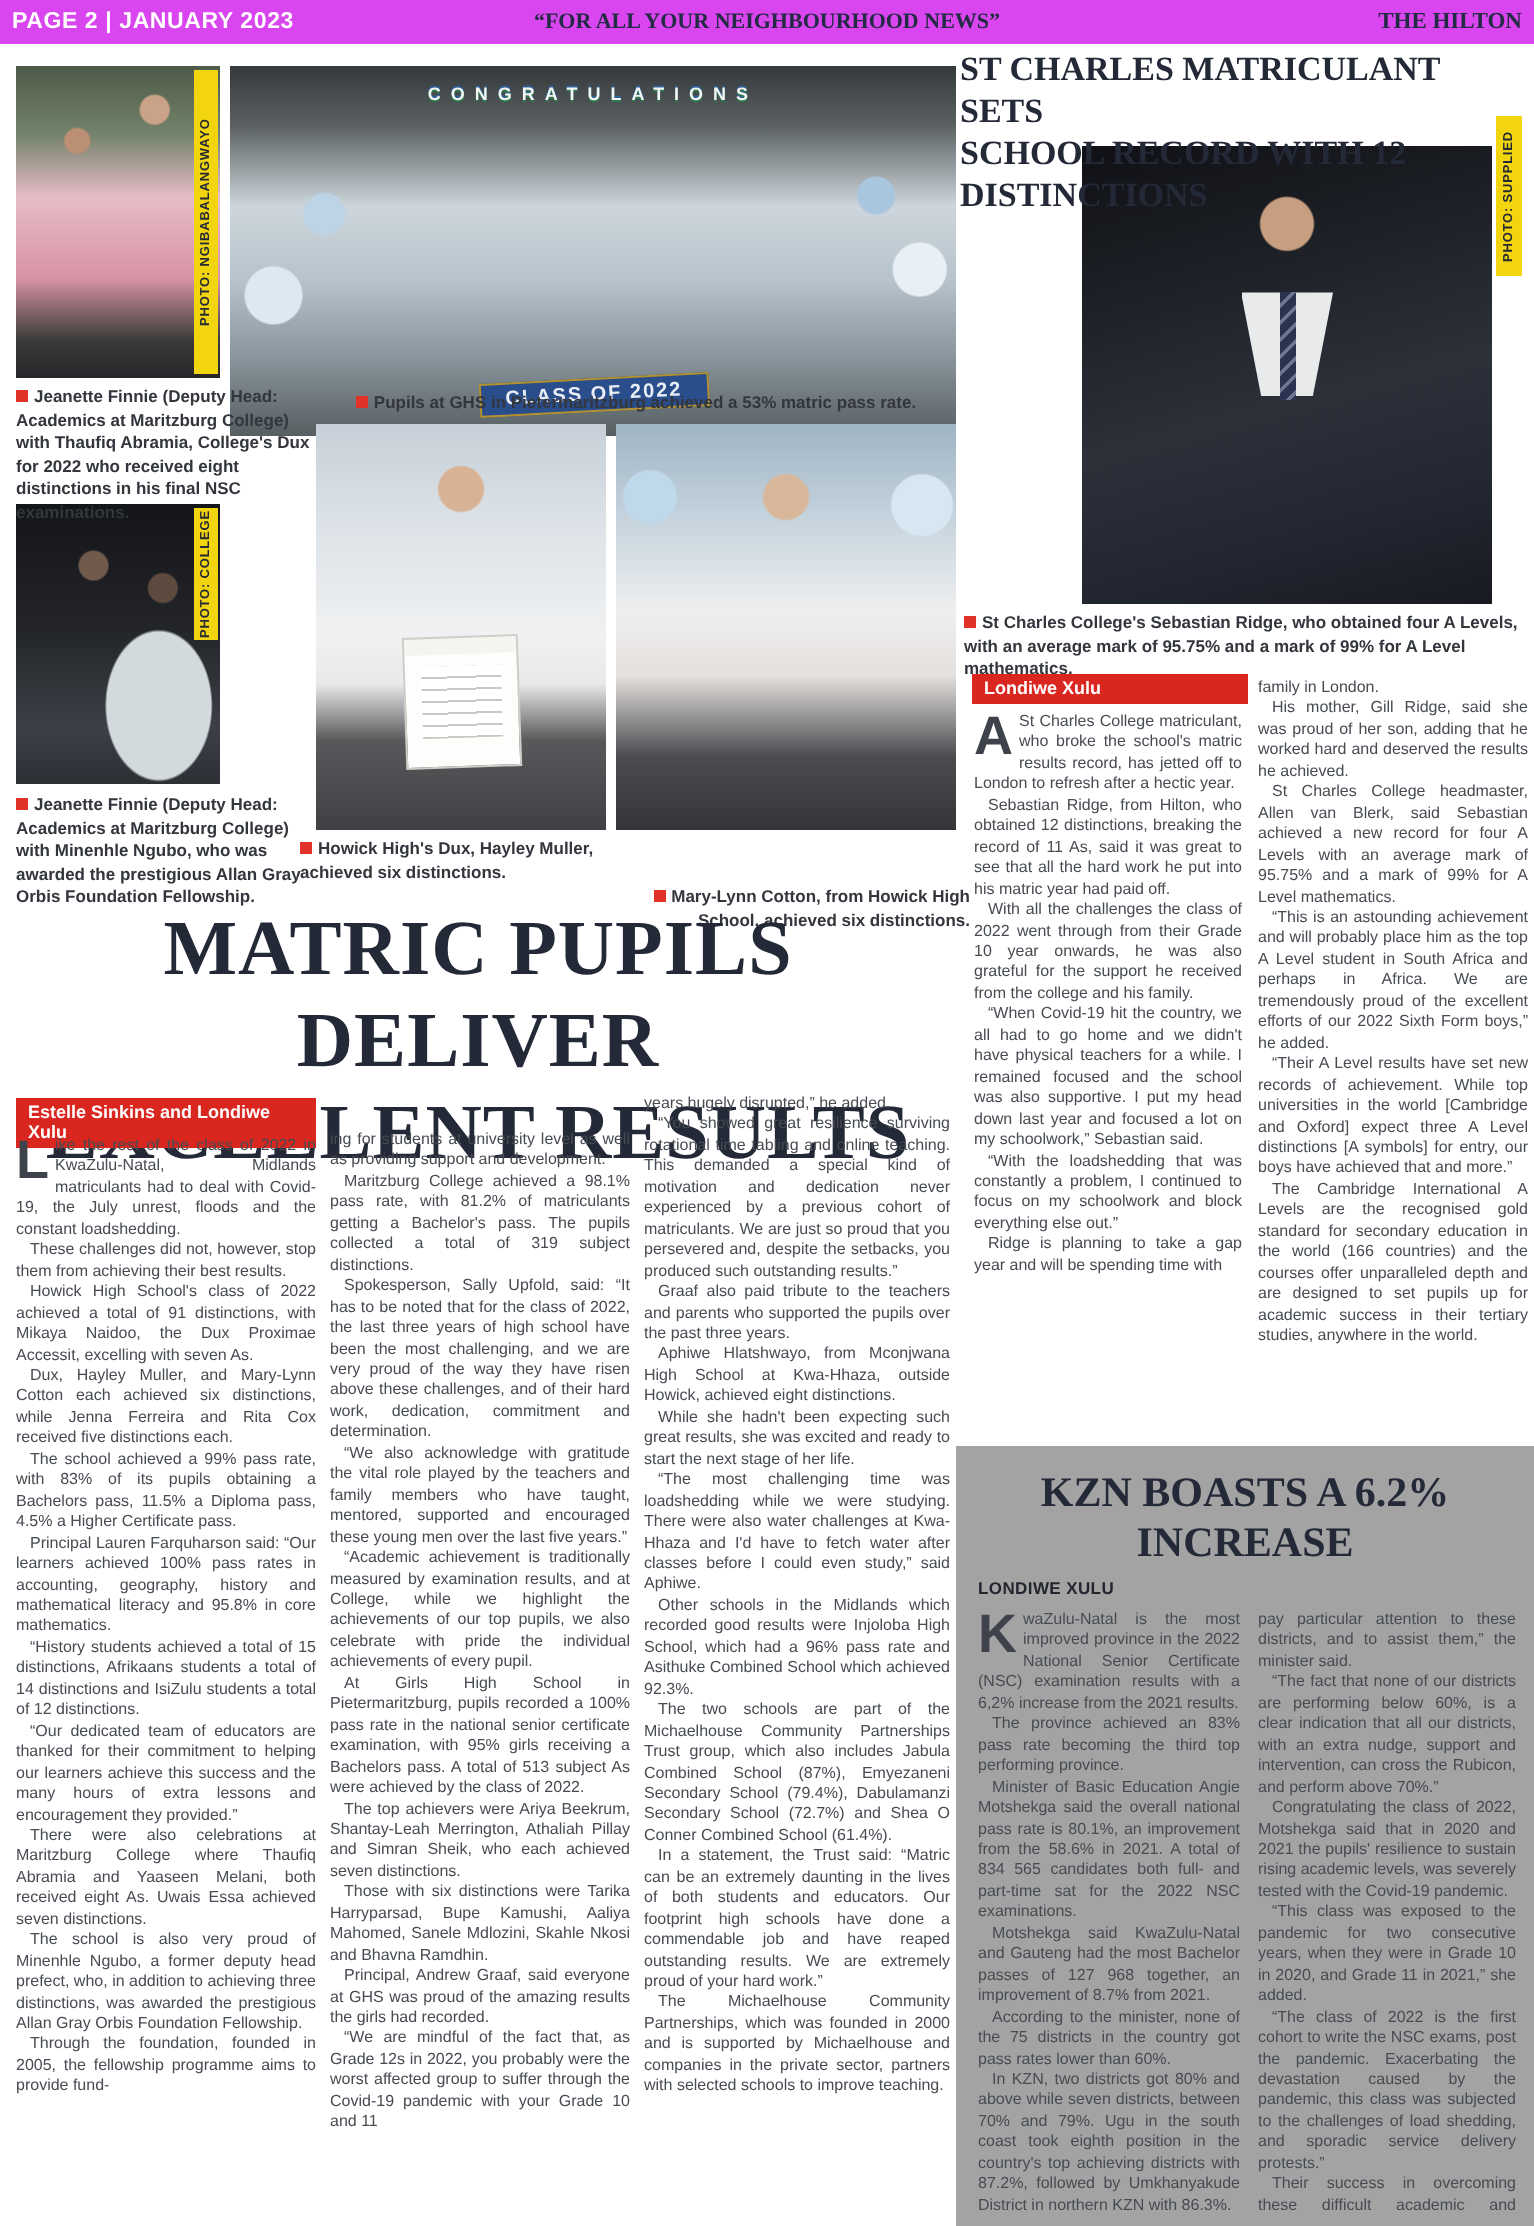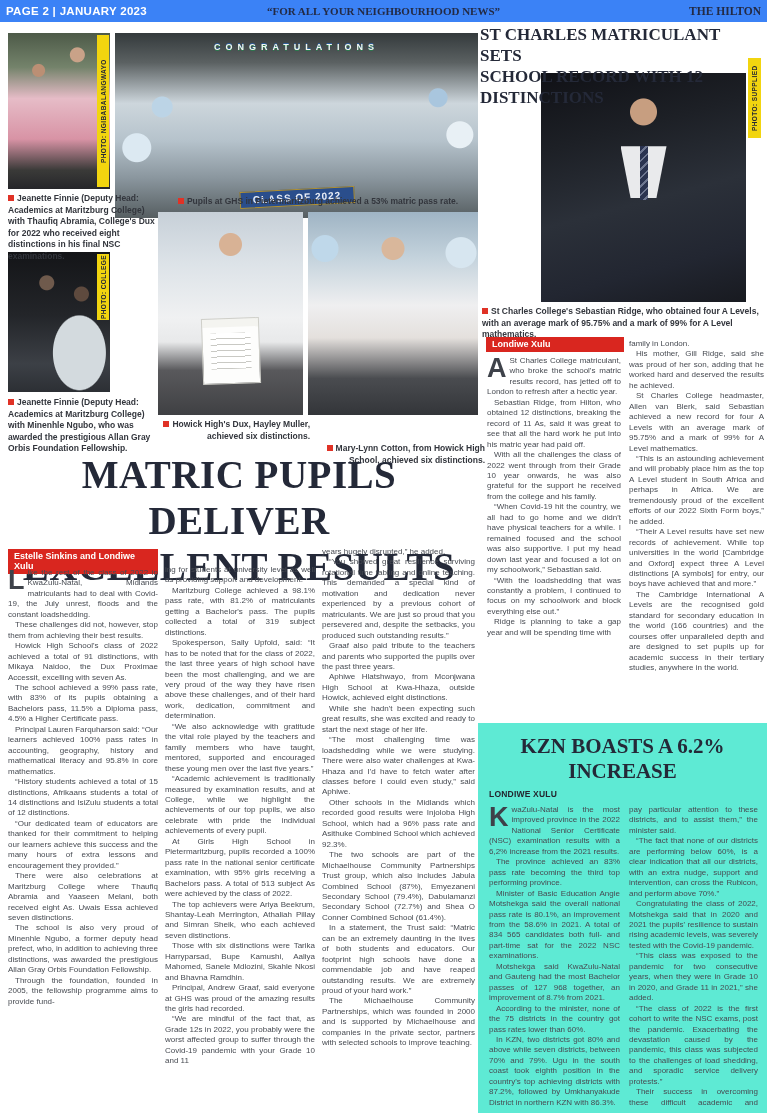--- a/index.html
+++ b/index.html
@@ -2,21 +2,21 @@
 <html><head>
 <meta charset="utf-8">
 <style>
   * { box-sizing: border-box; }
   html,body { margin:0; padding:0; background:#fff; }
   .page { position:relative; width:767px; height:1113px; background:#fff;
           font-family:"Liberation Sans", sans-serif; overflow:hidden; }
 
   
   .masthead { position:absolute; top:0; left:0; width:767px; height:22px;
-              background:#3b82f6; display:flex; align-items:center;text-align:center; }
+              background:#d946ef; display:flex; align-items:center;text-align:center; }
   .m-left { color:#fff; font-weight:bold; font-size:11.5px; padding-left:6px; letter-spacing:.3px; }
   .m-center { position:absolute; left:50%; transform:translateX(-50%);
               font-family:"Liberation Serif", serif; font-weight:bold; color:#232a44; font-size:11px; }
   .m-right { position:absolute; right:6px; font-family:"Liberation Serif", serif;
              font-weight:bold; color:#232a44; font-size:11.5px; }
 
   
   .photo { position:absolute; overflow:hidden; }
   .p1 { left:8px; top:33px; width:102px; height:156px;
         background:
@@ -74,21 +74,21 @@
   .vc3 { left:97px; top:254px; width:12px; height:66px; }
   .vc6 { left:748px; top:58px; width:13px; height:80px; }
 
   
   .cap { position:absolute; font-weight:bold; font-size:8.5px;
          line-height:11.5px; color:#33363d; }
   .sq { display:inline-block; width:6px; height:6px; background:#e03226; margin-right:3px; }
   .cap1 { left:8px;  top:193px; width:148px; }
   .capg { left:158px; top:196px; width:320px; text-align:center; }
   .cap3 { left:8px;  top:397px; width:148px; }
-  .cap4 { left:150px; top:419px; width:160px; text-align:right; }
+  .cap4 { left:150px; top:419px; width:160px; text-align:left; }
   .cap5 { left:300px; top:443px; width:185px; text-align:right; }
   .cap6 { left:482px; top:306px; width:282px; }
 
   
   .serif { font-family:"Liberation Serif", serif; font-weight:bold; color:#242938; }
   .main-hl { position:absolute; left:0; top:452px; width:478px; text-align:center;
              font-size:39px; line-height:46px; letter-spacing:.5px; }
   .sc-hl  { position:absolute; left:480px; top:24px; width:284px; text-align:left;
             font-size:17px; line-height:21px; }
 
@@ -105,21 +105,21 @@
   .col p:first-child { text-indent:0; }
   .col p.dropcap::first-letter { float:left; font-size:27px; line-height:23px;
          font-weight:bold; color:#3e424a; padding:1px 3px 0 0; }
   .mc1 { left:8px;   top:568px; width:150px; height:540px; }
   .mc2 { left:165px; top:547px; width:150px; height:561px;margin-top:18px; }
   .mc3 { left:322px; top:547px; width:153px; height:561px; }
   .sc1 { left:487px; top:356px; width:134px; height:364px; }
   .sc2 { left:629px; top:339px; width:135px; height:381px; }
 
   
-  .kzn { position:absolute; left:478px; top:723px; width:289px; height:390px; background:#5eead4; }
+  .kzn { position:absolute; left:478px; top:723px; width:289px; height:390px; background:#a3a3a3; }
   .kzn-hl { position:absolute; left:0; top:11px; width:100%; text-align:center;
             font-size:21px; line-height:25px; }
   .kzn-bl { position:absolute; left:11px; top:66px; font-size:8.5px; font-weight:bold;
             color:#23262e; letter-spacing:.2px; }
   .kc1 { left:11px;  top:82px; width:131px; height:300px; }
   .kc2 { left:151px; top:82px; width:129px; height:300px; }
 </style>
 </head>
 <body>
 
@@ -185,20 +185,21 @@
 
   <div class="main-hl serif">
     <div>MATRIC PUPILS DELIVER</div>
     <div>EXCELLENT RESULTS</div>
   </div>
   <div class="byline bl-main">Estelle Sinkins and Londiwe Xulu</div>
   <div class="col mc1">
       <p class="dropcap">Like the rest of the class of 2022 in KwaZulu-Natal, Midlands matriculants had to deal with Covid-19, the July unrest, floods and the constant loadshedding.</p>
       <p>These challenges did not, however, stop them from achieving their best results.</p>
       <p>Howick High School's class of 2022 achieved a total of 91 distinctions, with Mikaya Naidoo, the Dux Proximae Accessit, excelling with seven As.</p>
+      <p>Dux, Hayley Muller, and Mary-Lynn Cotton each achieved six distinctions, while Jenna Ferreira and Rita Cox received five distinctions each.</p>
       <p>The school achieved a 99% pass rate, with 83% of its pupils obtaining a Bachelors pass, 11.5% a Diploma pass, 4.5% a Higher Certificate pass.</p>
       <p>Principal Lauren Farquharson said: “Our learners achieved 100% pass rates in accounting, geography, history and mathematical literacy and 95.8% in core mathematics.</p>
       <p>“History students achieved a total of 15 distinctions, Afrikaans students a total of 14 distinctions and IsiZulu students a total of 12 distinctions.</p>
       <p>“Our dedicated team of educators are thanked for their commitment to helping our learners achieve this success and the many hours of extra lessons and encouragement they provided.”</p>
       <p>There were also celebrations at Maritzburg College where Thaufiq Abramia and Yaaseen Melani, both received eight As. Uwais Essa achieved seven distinctions.</p>
       <p>The school is also very proud of Minenhle Ngubo, a former deputy head prefect, who, in addition to achieving three distinctions, was awarded the prestigious Allan Gray Orbis Foundation Fellowship.</p>
       <p>Through the foundation, founded in 2005, the fellowship programme aims to provide fund-</p>
     </div>
   <div class="col mc2">
       <p>ing for students at university level as well as providing support and development.</p>

